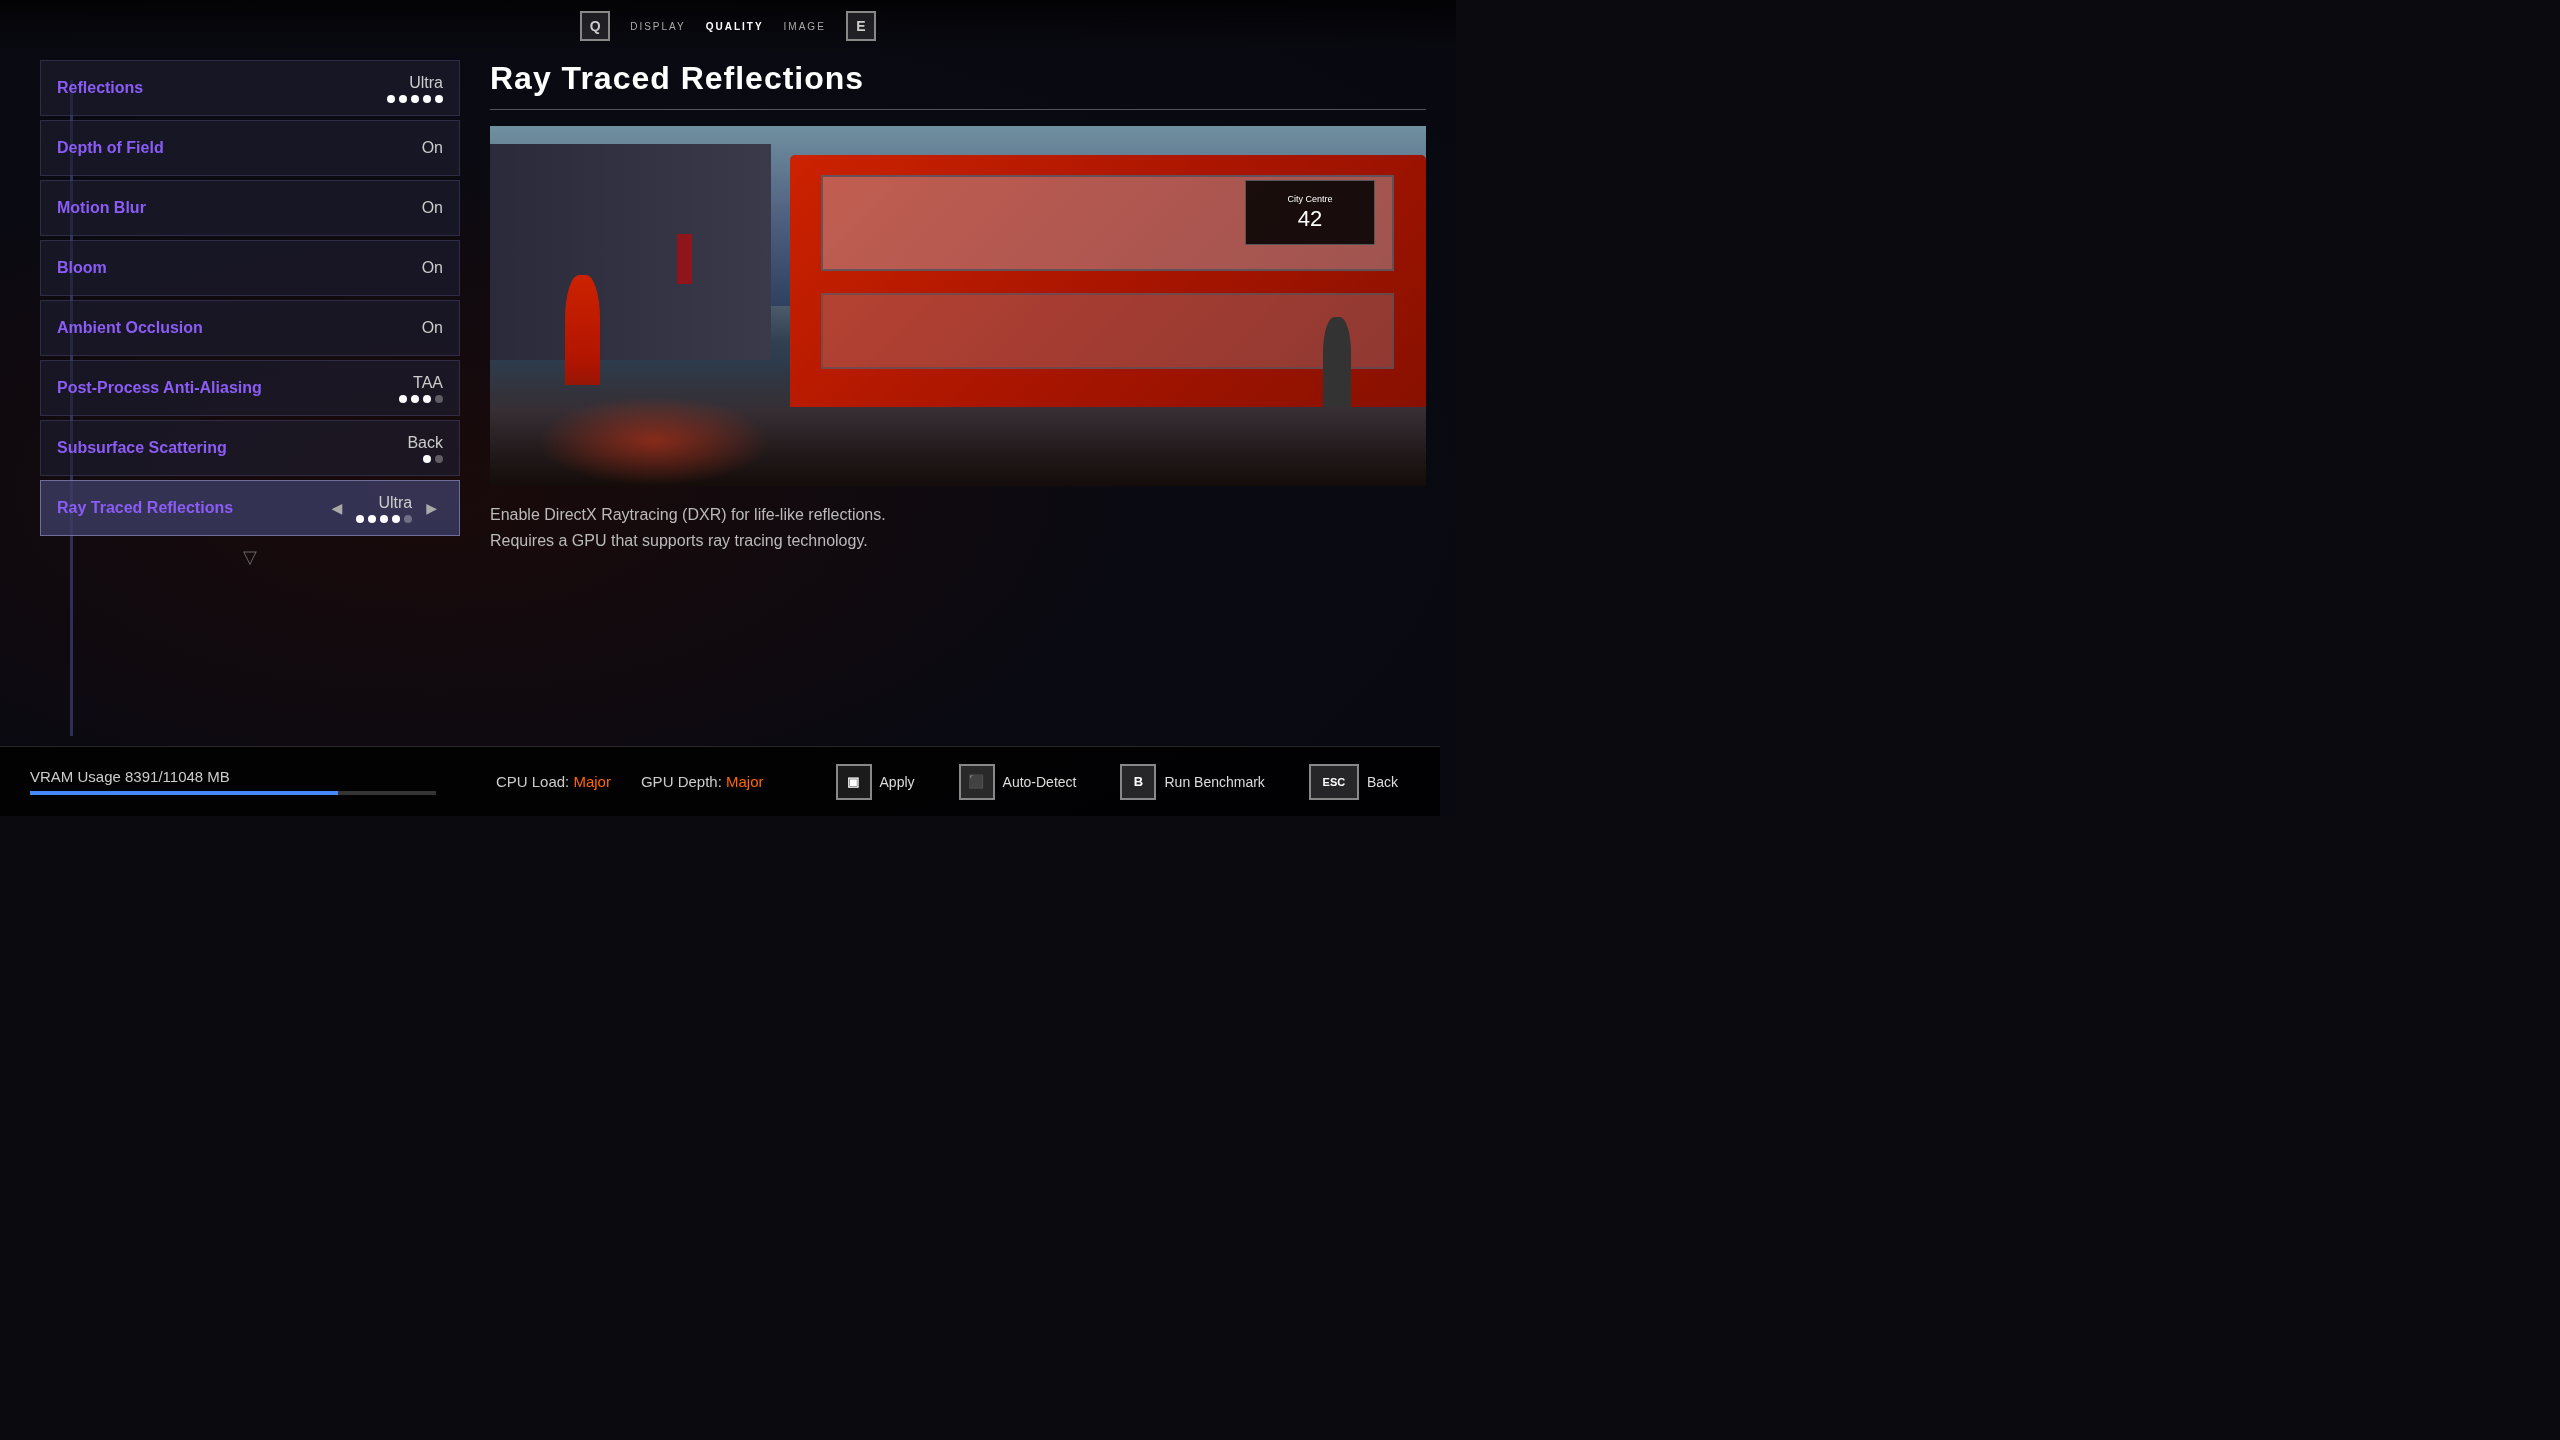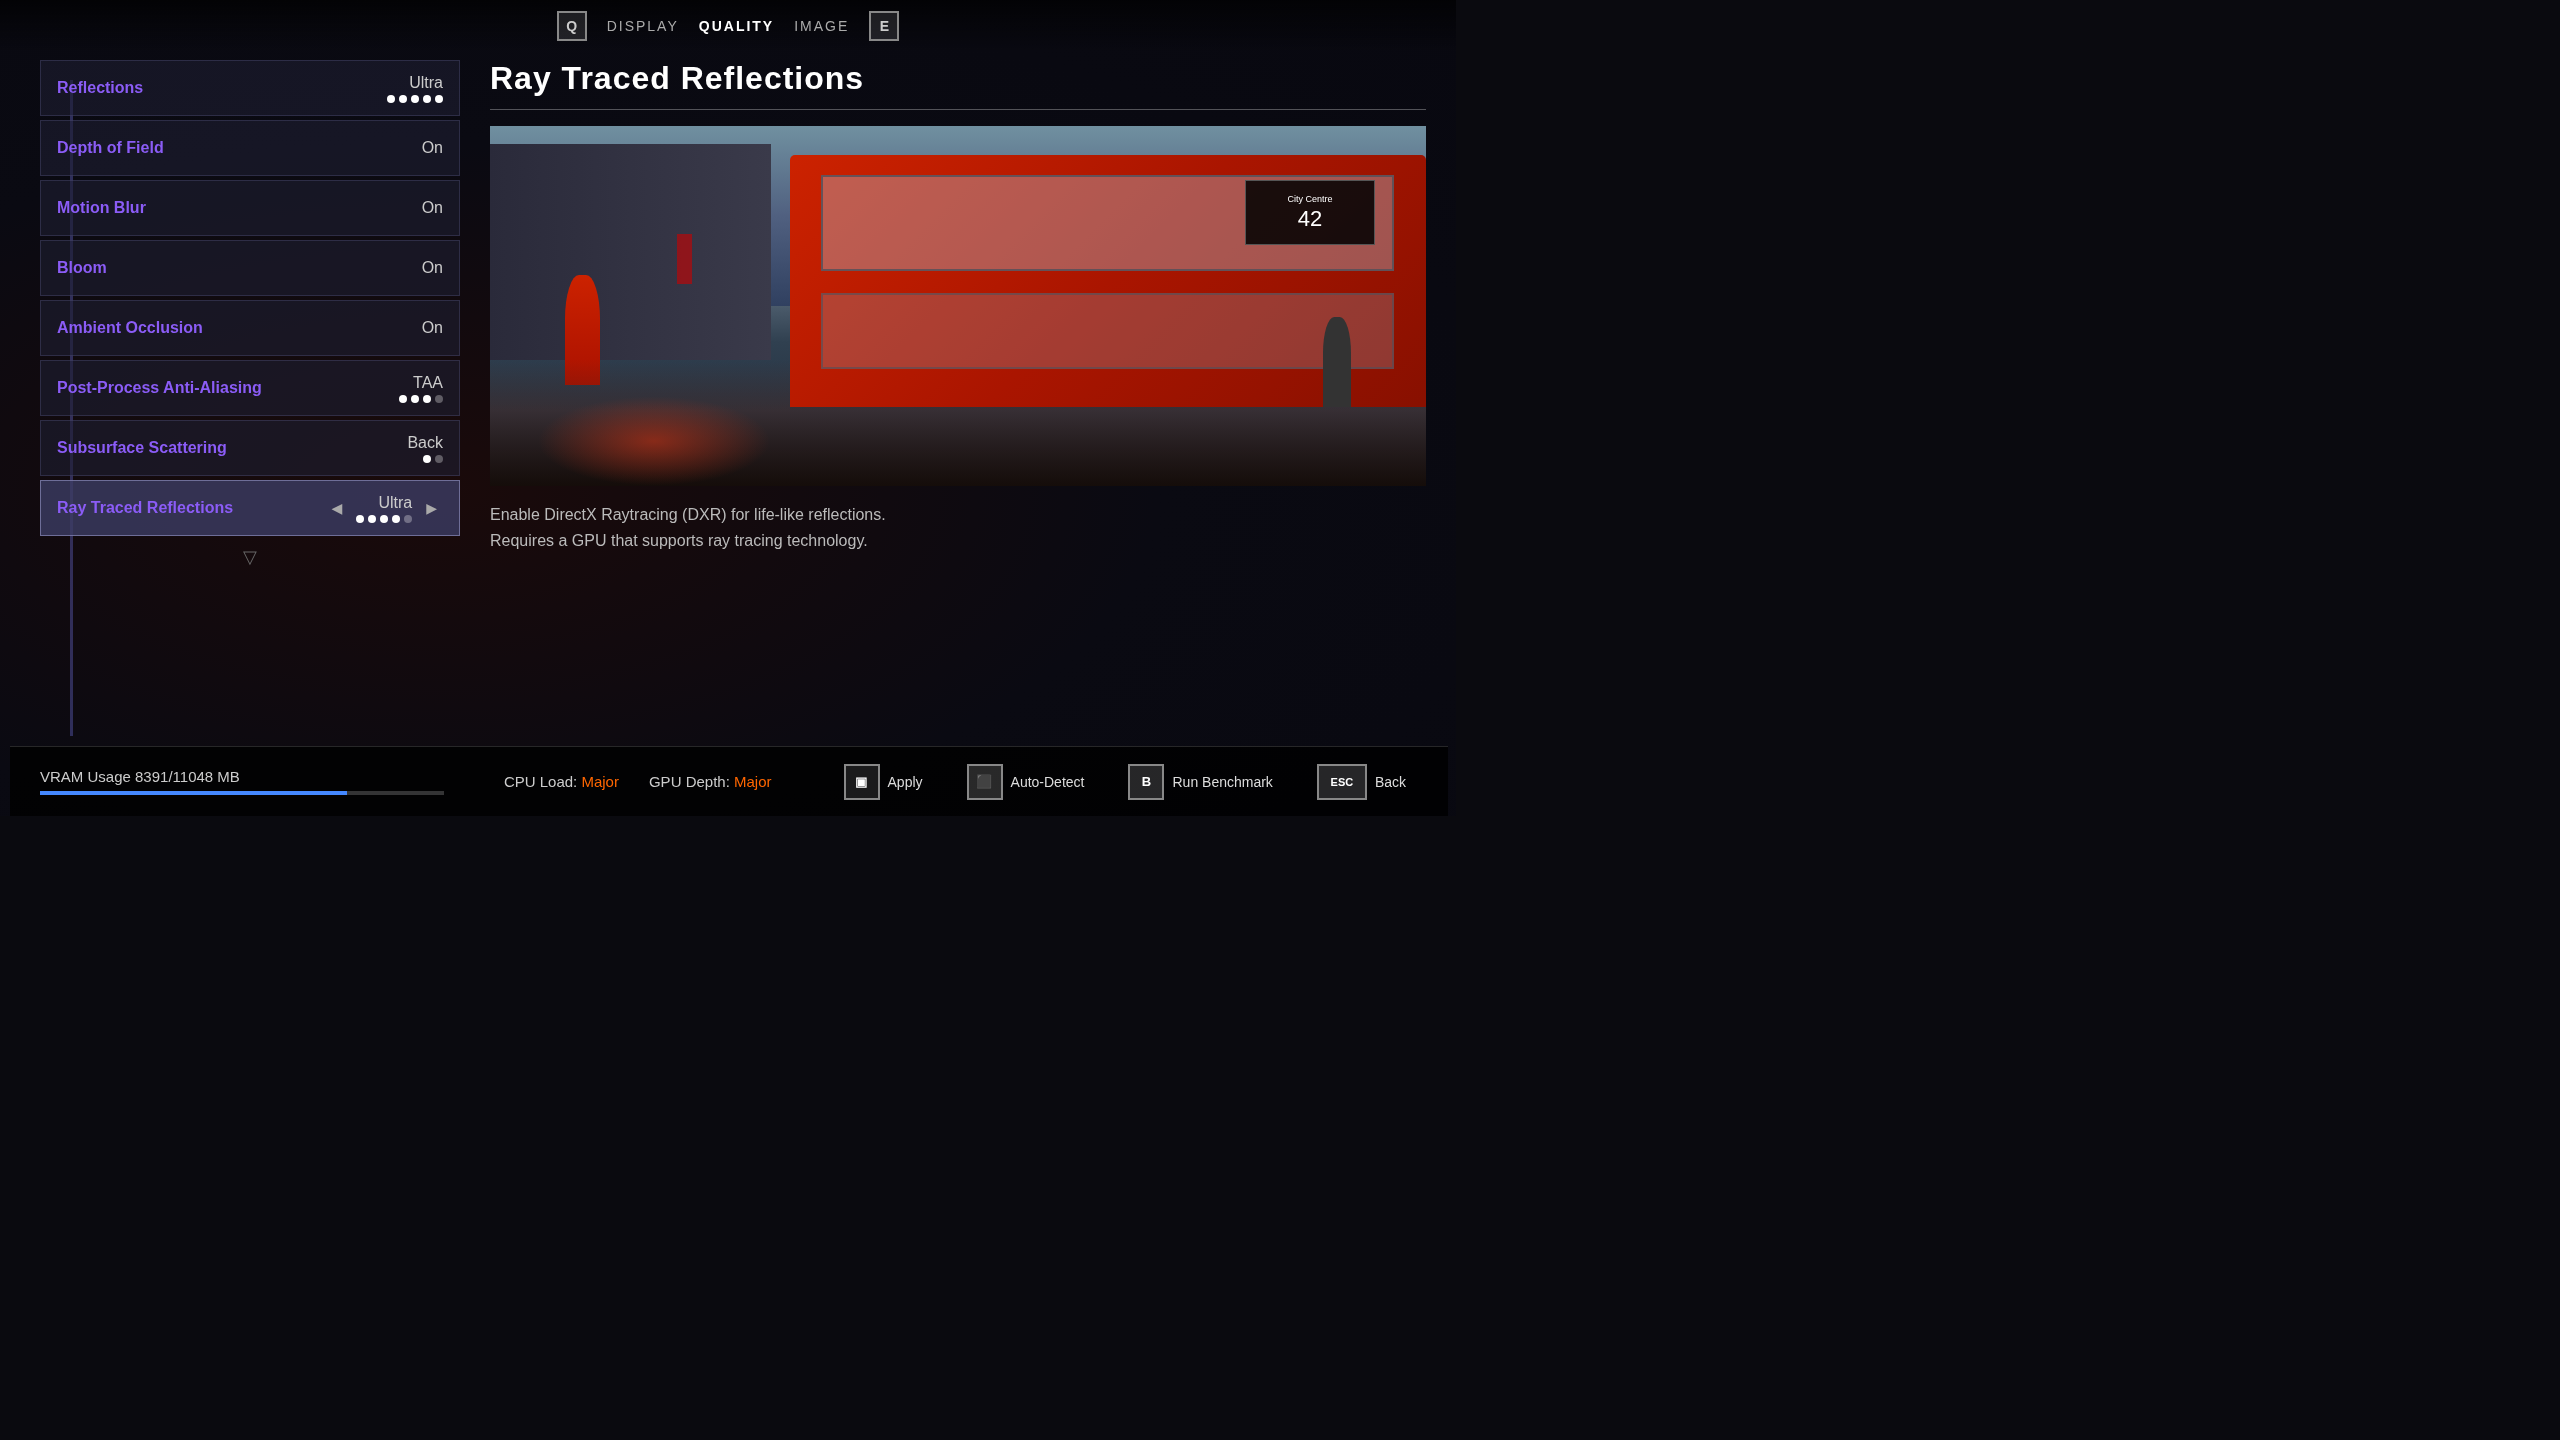--- a/index.html
+++ b/index.html
@@ -43,21 +43,21 @@
       display: flex;
       align-items: center;
       justify-content: center;
       font-size: 14px;
       font-weight: bold;
       color: #ccc;
       background: rgba(255,255,255,0.1);
     }
 
     .nav-label {
-      font-size: 14px;
+      font-size: 10px;
       color: #aaa;
       letter-spacing: 2px;
       text-transform: uppercase;
     }
 
     .nav-label.active {
       color: #fff;
       font-weight: bold;
     }
 
@@ -206,28 +206,27 @@
       color: #bbb;
       line-height: 1.6;
       margin-bottom: 16px;
     }
 
     
     .bottom-bar {
       position: absolute;
       bottom: 0;
       left: 0;
-      right: 8px;
+      right: 16px;
       height: 70px;
       background: rgba(0,0,0,0.8);
       border-top: 1px solid rgba(255,255,255,0.15);
       display: flex;
       align-items: center;
       z-index: 10;
-      margin-left: 10px;
     }
 
     .vram-section {
       flex: 1;
       padding: 0 30px;
       display: flex;
       flex-direction: column;
       gap: 6px;
     }
 

